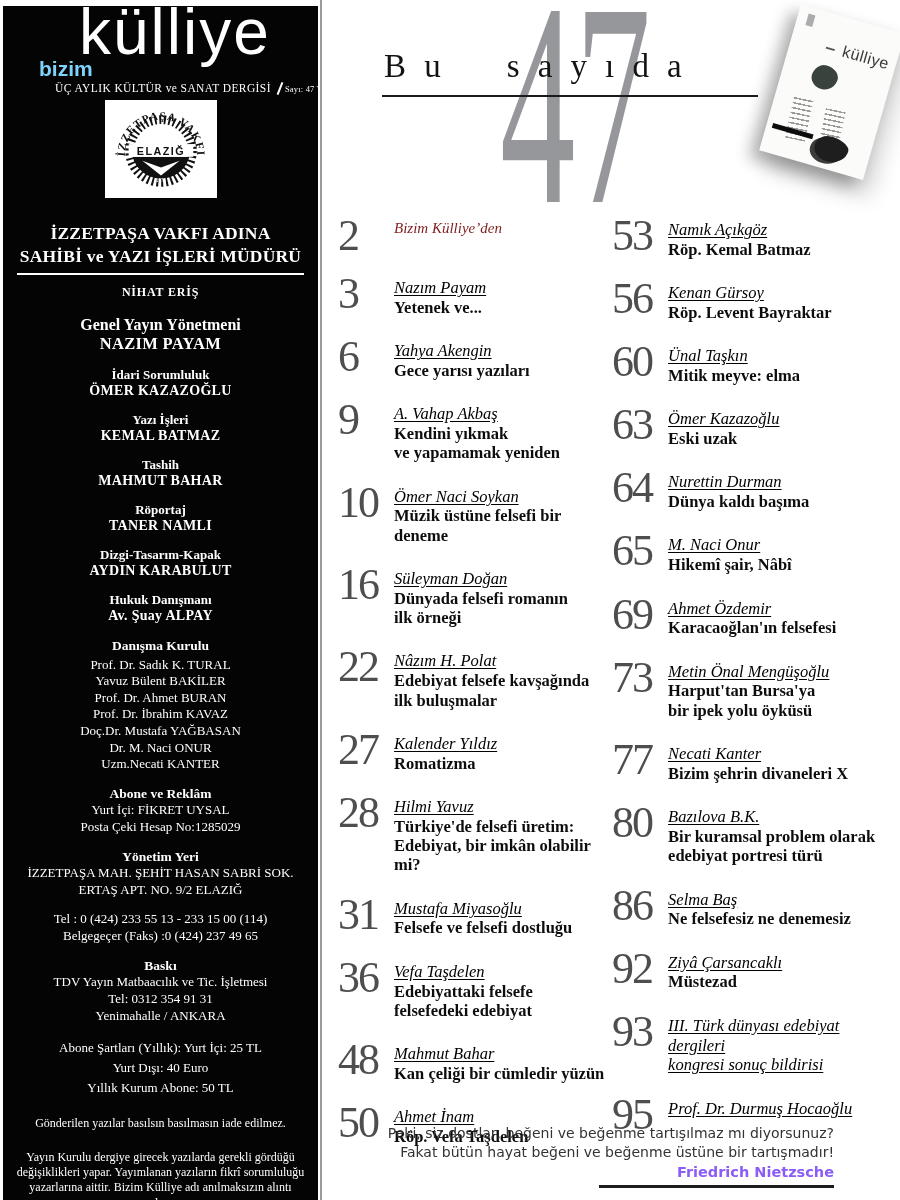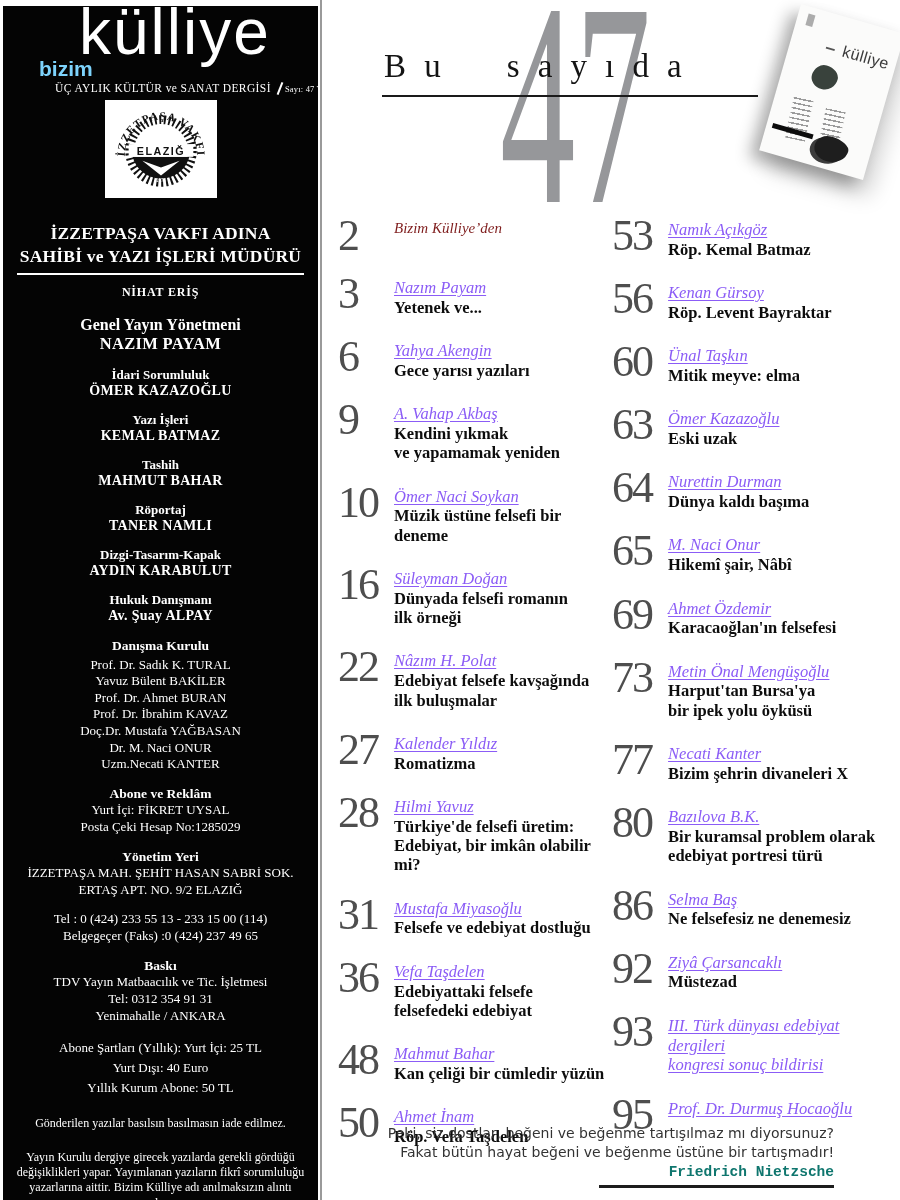--- a/index.html
+++ b/index.html
@@ -79,28 +79,28 @@
                   border-radius:40% 60% 55% 45%/50% 40% 60% 50%;box-shadow:-4px 3px 0 #3c3c3c;}
 
   
   .toc{position:absolute;left:16px;top:218px;width:560px;display:flex;z-index:1;}
   .col{width:272px;}
   .col.right{width:288px;padding-left:4px;}
   .entry{display:flex;margin-bottom:22px;}
   .pnum{width:56px;flex:none;font-size:44px;line-height:.82;color:#4e4e4e;letter-spacing:-2px;}
   .etext{padding-top:2px;}
   .plain{font-style:italic;font-size:15px;color:#7f1d1d;line-height:1.15;}
-  .author{font-style:italic;font-size:16.5px;color:#8b5cf6;line-height:1.2;white-space:pre-line;
+  .author{font-style:italic;font-size:16.5px;color:#000000;line-height:1.2;white-space:pre-line;
           text-decoration:underline;text-underline-offset:2px;}
   .title{font-weight:bold;font-size:16.5px;color:#0d0d0d;line-height:1.17;white-space:pre-line;margin-top:0;}
 
   
   .quote{position:absolute;top:1124px;right:66px;text-align:right;
          font-family:"DejaVu Sans",sans-serif;font-size:14px;color:#333;line-height:1.35;z-index:2;}
-  .quote-author{font-weight:bold;font-size:14.5px;color:#0f766e;margin-top:1px;font-family:Liberation Mono, monospace;}
+  .quote-author{font-weight:bold;font-size:14.5px;color:#8b5cf6;margin-top:1px;}
   .quote-rule{height:3px;background:#1d1d1d;width:235px;margin-left:auto;margin-top:3px;}
 </style>
 </head>
 <body>
 
 <div class="page">
 
   <aside class="sidebar">
 
     <div class="brand">
@@ -345,21 +345,21 @@
               <div class="title">Türkiye'de felsefi üretim:
 Edebiyat, bir imkân olabilir mi?</div>
             </div>
           </div>
 
           <div class="entry">
             <div class="pnum">31</div>
             <div class="etext">
 
               <div class="author">Mustafa Miyasoğlu</div>
-              <div class="title">Felsefe ve edebiyat dostluğu</div>
+              <div class="title">Felsefe ve felsefi dostluğu</div>
             </div>
           </div>
 
           <div class="entry">
             <div class="pnum">36</div>
             <div class="etext">
 
               <div class="author">Vefa Taşdelen</div>
               <div class="title">Edebiyattaki felsefe
 felsefedeki edebiyat</div>

